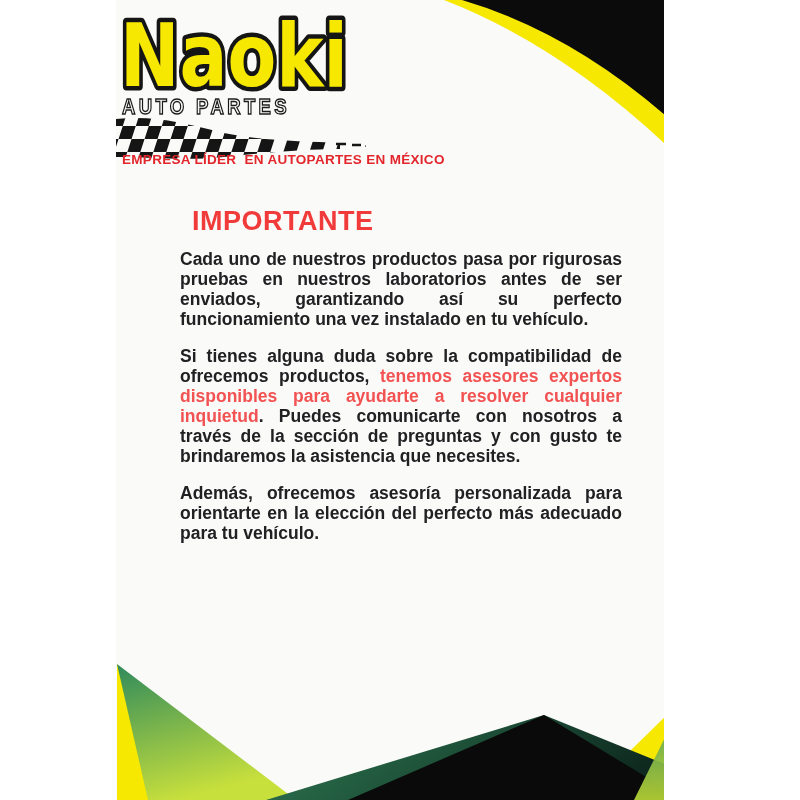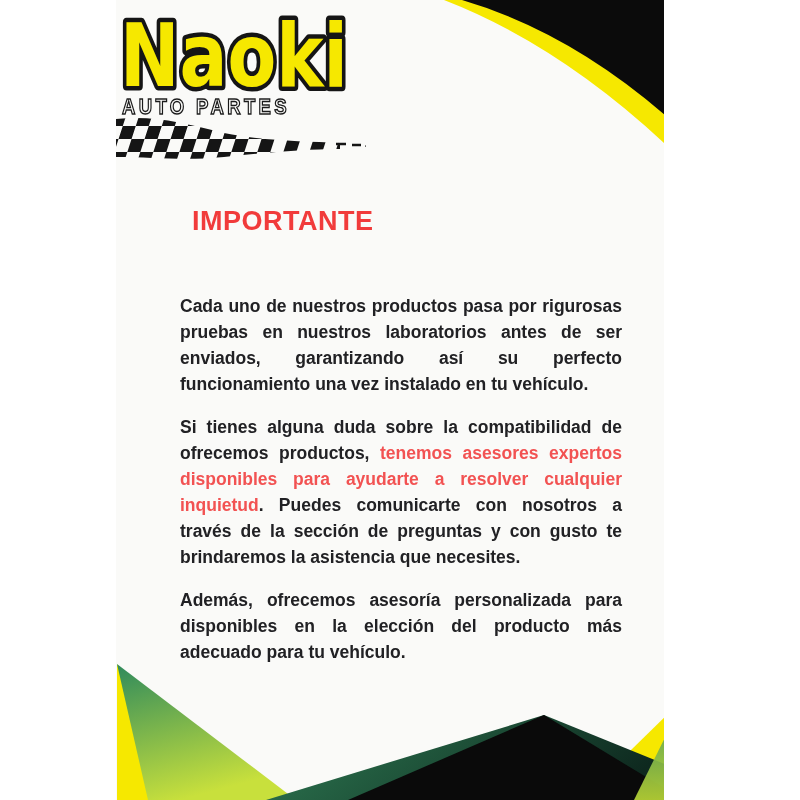--- a/index.html
+++ b/index.html
@@ -19,21 +19,21 @@
   
   .flag-svg{position:absolute;left:-2px;top:113px;width:252px;height:46px;}
 
   .tagline{position:absolute;left:6px;top:152px;font-size:13.5px;font-weight:bold;
            letter-spacing:.3px;white-space:pre-wrap;}
 
   .headline{position:absolute;left:64px;top:194px;margin:12px;font-size:27px;font-weight:800;
             letter-spacing:.5px;}
 
   .body-copy{position:absolute;left:64px;top:249px;width:442px;color:#212124;
-             font-size:17.5px;font-weight:bold;line-height:26px;text-align:justify;margin-top:44px;}
+             font-size:17.5px;font-weight:bold;line-height:20px;text-align:justify;}
   .body-copy p{margin:0 0 17px 0;}
   .hl{font-weight:bold;}
 
   
   .bottom-svg{position:absolute;left:0;bottom:0;width:568px;height:140px;display:block;}
 </style>
 </head>
 <body>
 
 <div class="canvas">
@@ -54,27 +54,28 @@
         <pattern id="chk" width="26" height="26" patternUnits="userSpaceOnUse" patternTransform="skewX(-18)">
           <rect width="26" height="26" fill="#fafaf8"></rect>
           <rect width="13" height="13" fill="#151515"></rect>
           <rect x="13" y="13" width="13" height="13" fill="#151515"></rect>
         </pattern>
       </defs>
       <path d="M2,6 C40,2 70,10 110,20 C150,28 190,28 226,30 L226,36 C190,36 150,40 110,44 C70,48 40,44 2,44 Z" fill="url(#chk)"></path>
       <path d="M222,31 l10,0 m6,1 l9,0 m5,2 c5,-6 9,-5 11,-2 l-10,3 l12,0" fill="none" stroke="#151515" stroke-width="2.6"></path>
     </svg>
 
+    <div class="tagline" style="color:#E2262C;">EMPRESA LÍDER  EN AUTOPARTES EN MÉXICO</div>
 
     <h1 class="headline" style="color:#F13B3B;">IMPORTANTE</h1>
 
     <div class="body-copy">
       <p>Cada uno de nuestros productos pasa por rigurosas pruebas en nuestros laboratorios antes de ser enviados, garantizando así su perfecto funcionamiento una vez instalado en tu vehículo.</p>
       <p><span>Si tienes alguna duda sobre la compatibilidad de ofrecemos productos, </span><span class="hl" style="color:#F25252;">tenemos asesores expertos disponibles para ayudarte a resolver cualquier inquietud</span><span>. Puedes comunicarte con nosotros a través de la sección de preguntas y con gusto te brindaremos la asistencia que necesites.</span></p>
-      <p>Además, ofrecemos asesoría personalizada para disponibles en la elección del producto más adecuado para tu vehículo.</p>
+      <p>Además, ofrecemos asesoría personalizada para orientarte en la elección del perfecto más adecuado para tu vehículo.</p>
     </div>
 
     <svg class="bottom-svg" viewBox="0 0 568 140">
       <defs>
         <linearGradient id="gLeftGreen" x1="0" y1="0" x2="0.35" y2="1">
           <stop offset="0" stop-color="#2F8A5C"></stop>
           <stop offset="1" stop-color="#C8E03C"></stop>
         </linearGradient>
         <linearGradient id="gRightGreen" x1="0" y1="0" x2="0" y2="1">
           <stop offset="0" stop-color="#3D9166"></stop>

